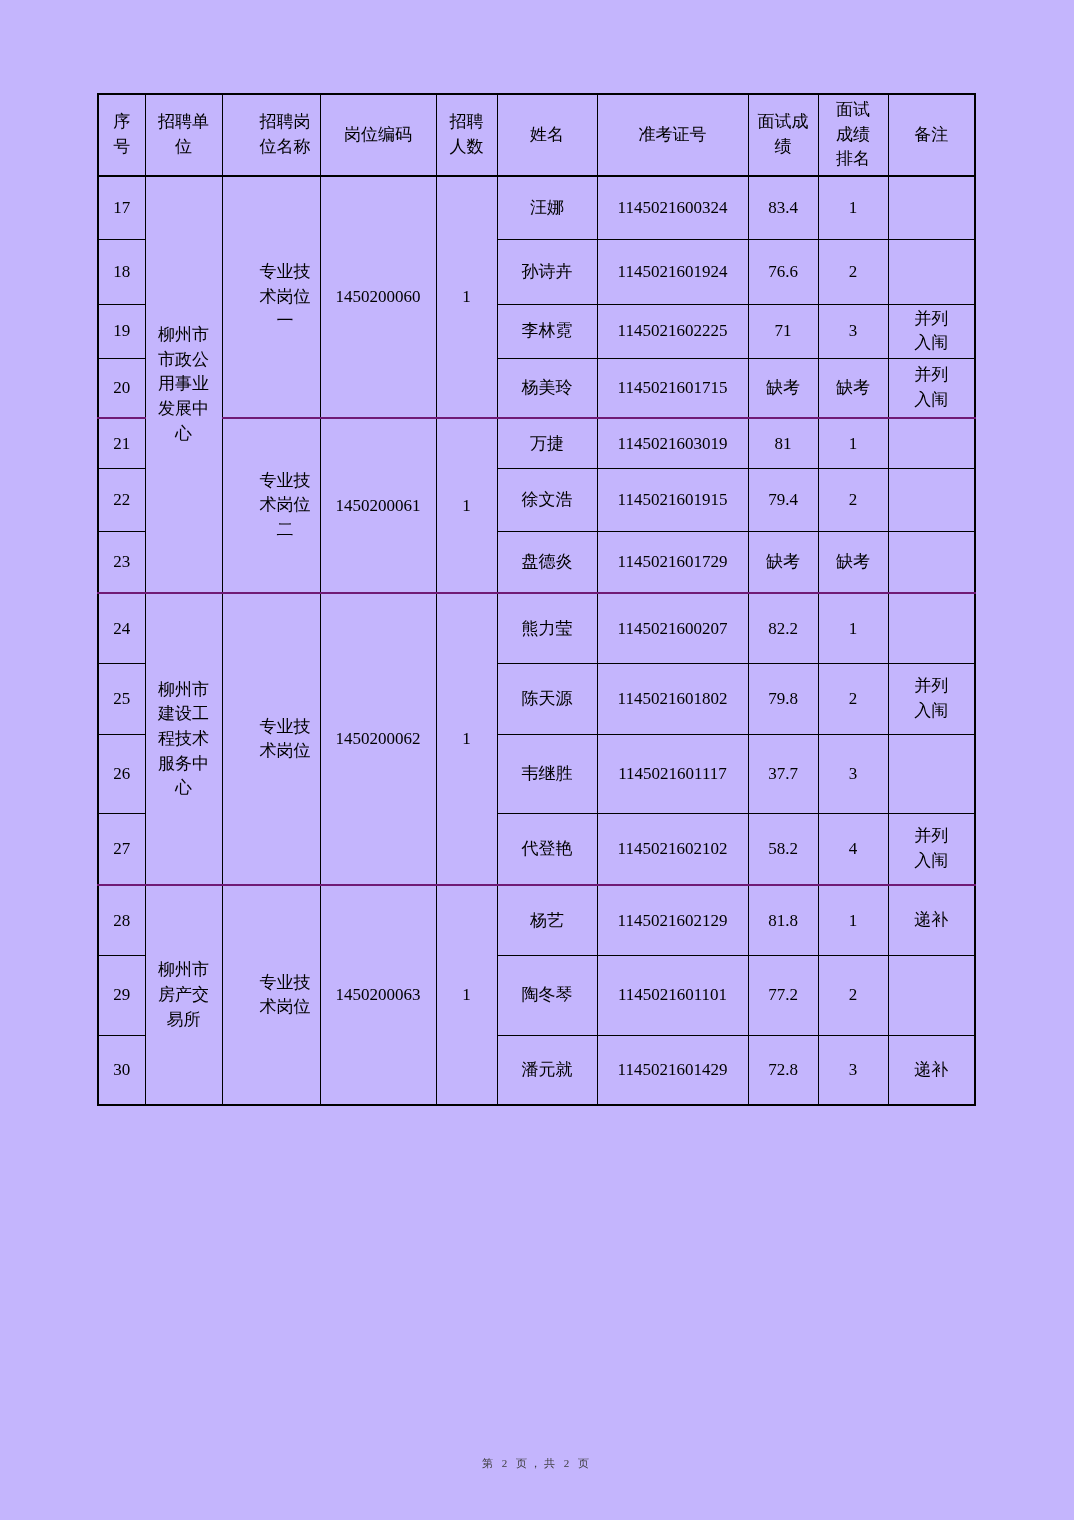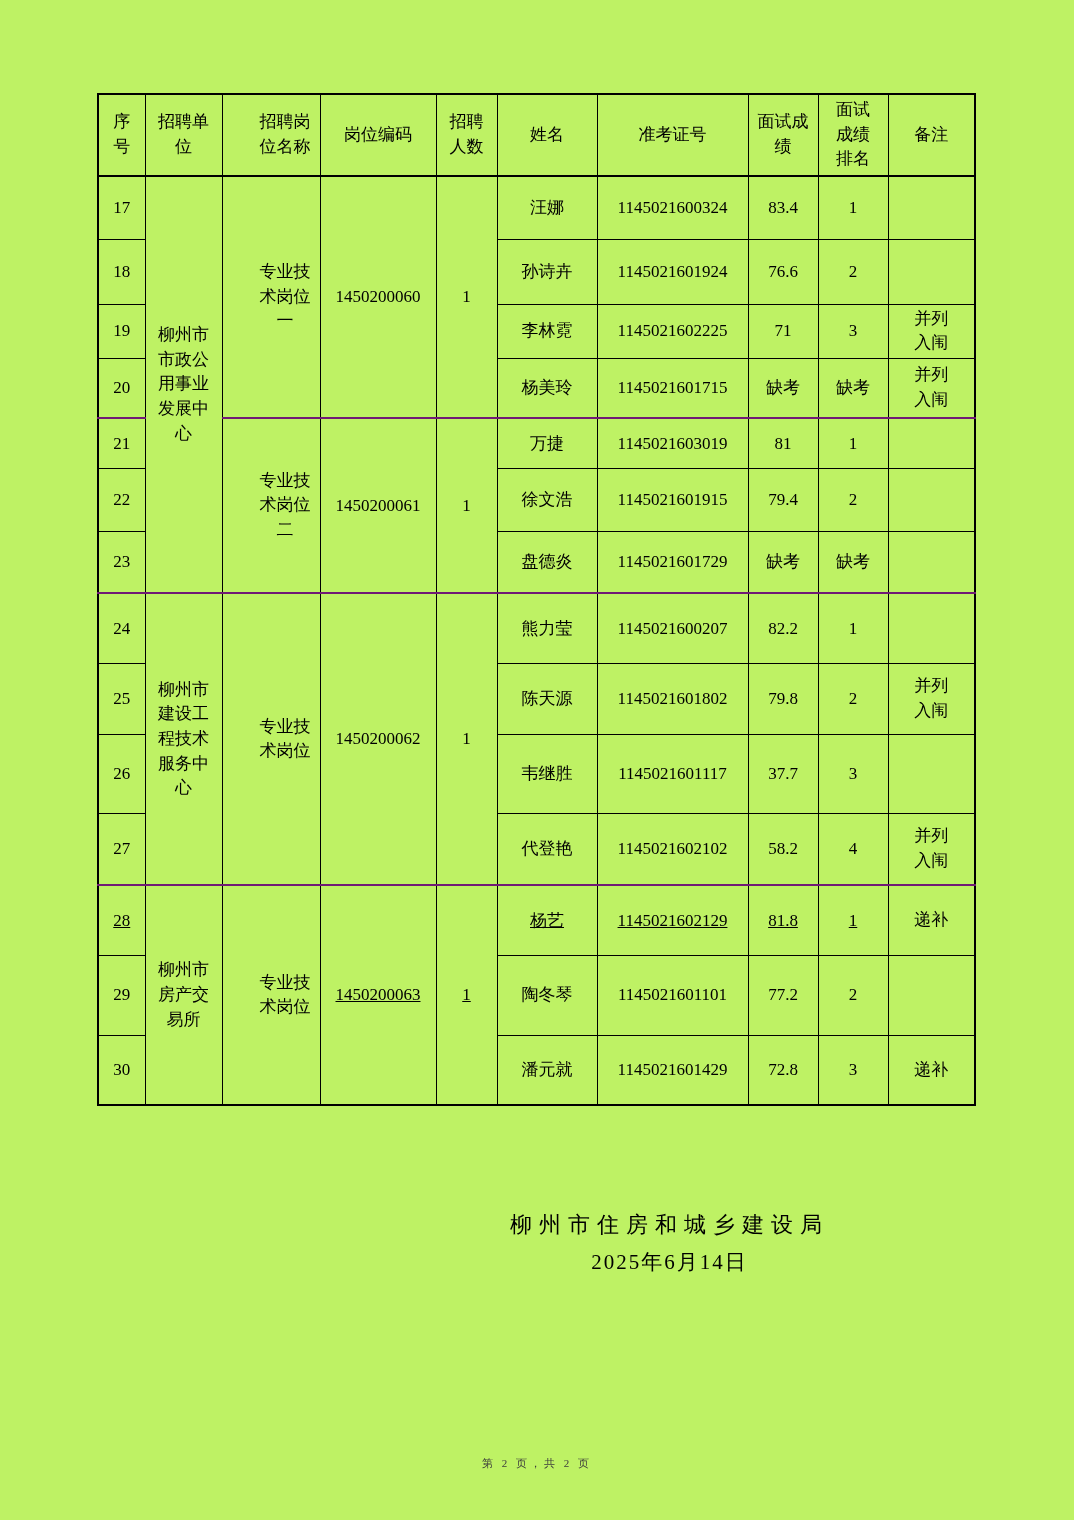--- a/index.html
+++ b/index.html
@@ -1,19 +1,19 @@
 <!DOCTYPE html>
 <html lang="zh"><head>
 <meta charset="utf-8">
 <style>
   html,body{margin:0;padding:0;background:#fff;}
   .page{
     position:relative;
     width:1074px;height:1520px;
-    background:#bef264;
+    background:#c4b5fd;
     font-family:"Liberation Serif","DejaVu Serif",serif;
     color:#000;
     overflow:hidden;
   }
   table.results{
     position:absolute;
     left:97px;top:93px;
     border-collapse:collapse;
     table-layout:fixed;
     border:2px solid #000;
@@ -35,21 +35,21 @@
   .w1,.w2,.w3,.w4{display:inline-block;word-break:break-all;line-height:1.45;}
   .w1{max-width:1.2em;}
   .w2{max-width:2.3em;}
   .w3{max-width:3.35em;}
   .w4{max-width:4.45em;margin-left:28px;}
   
   tr.rh{height:82px;}
   tr.r0{height:63px;} tr.r1{height:65px;} tr.r2{height:53px;margin-top:8px;}
   tr.r3{height:60px;} tr.r4{height:50px;} tr.r5{height:63px;}
   tr.r6{height:62px;padding-left:46px;} tr.r7{height:70px;} tr.r8{height:71px;}
-  tr.r9{height:79px;} tr.r10{height:72px;} tr.r11{height:70px;text-decoration:underline;}
+  tr.r9{height:79px;} tr.r10{height:72px;} tr.r11{height:70px;}
   tr.r12{height:80px;} tr.r13{height:70px;}
   .sign{
     position:absolute;
     left:402px;top:1214px;width:535px;
     text-align:center;
   }
   .sign .issuer{
     font-size:22px;
     letter-spacing:7px;
     line-height:1.0;
@@ -225,20 +225,16 @@
         <td>30</td>
         <td>潘元就</td>
         <td>1145021601429</td>
         <td>72.8</td>
         <td>3</td>
         <td><span class="w2">递补</span></td>
       </tr>
     </tbody>
   </table>
 
-  <div class="sign">
-    <div class="issuer">柳州市住房和城乡建设局</div>
-    <div class="date">2025年6月14日</div>
-  </div>
 
   <div class="pageno">第 2 页，共 2 页</div>
 
 </div>
 
 </body></html>

